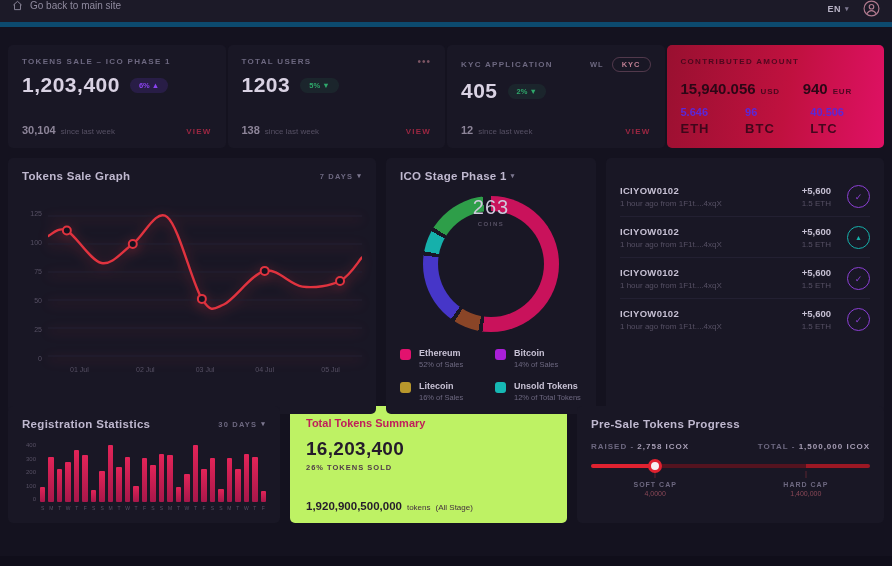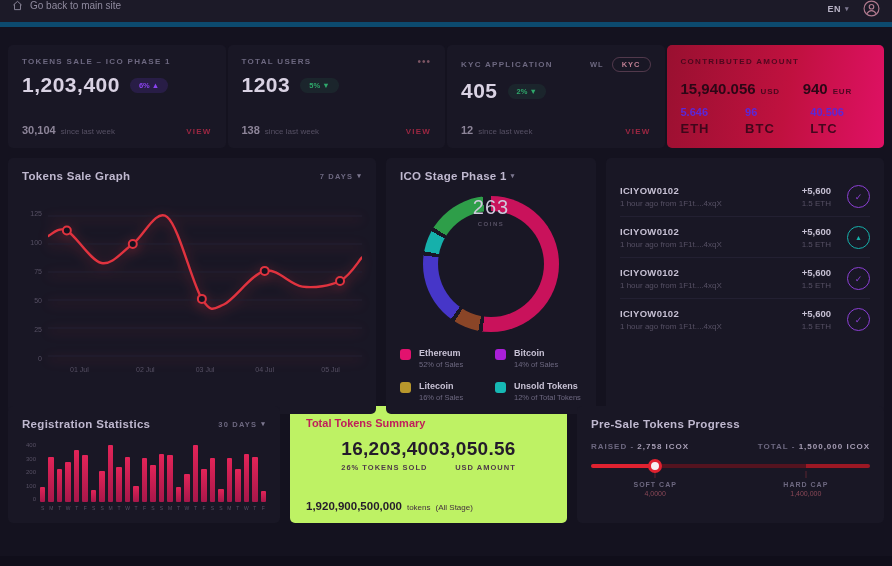--- a/index.html
+++ b/index.html
@@ -88,21 +88,21 @@
   .bar-wrap{display:flex;margin-top:12px;}
   .bar-y{width:18px;display:flex;flex-direction:column;justify-content:space-between;height:60px;
          font-size:6px;color:#565064;text-align:right;padding-right:4px;box-sizing:border-box;}
   .bars{flex:1;display:flex;align-items:flex-end;gap:3px;height:60px;}
   .bars div{flex:1;border-radius:1px;background:linear-gradient(to top,#a8174a,#e22458);}
   .bar-x{display:flex;gap:3px;margin-left:18px;margin-top:3px;}
   .bar-x span{flex:1;text-align:center;font-size:5px;color:#565064;}
   
   .summary{background:#bef264;border-radius:5px;padding:11px 16px;box-sizing:border-box;display:flex;flex-direction:column;}
   .summary-title{font-size:11px;font-weight:bold;color:#c01e5a;}
-  .sum-main{display:flex;justify-content:center;margin-top:9px;}
+  .sum-main{display:flex;justify-content:space-between;margin-top:9px;}
   .sum-big{font-size:19px;font-weight:bold;color:#241b2b;letter-spacing:.3px;}
   .sum-sub{font-size:7.5px;font-weight:bold;letter-spacing:1px;color:#4f3a49;margin-top:3px;}
   .sum-col.right{text-align:right;}
   .sum-foot{margin-top:auto;display:flex;align-items:baseline;gap:5px;}
   .sum-total{font-size:11.5px;font-weight:bold;color:#241b2b;}
   .sum-note{font-size:8px;color:#43303e;}
   
   .presale-labels{display:flex;justify-content:space-between;margin-top:12px;font-size:8px;font-weight:bold;letter-spacing:1px;}
   .pl-key{color:#6d6880;}
   .pl-val{color:#a79eb5;}
@@ -454,24 +454,20 @@
           </div>
       </div>
 
       <div class="summary">
         <div class="summary-title">Total Tokens Summary</div>
         <div class="sum-main">
           <div class="sum-col">
             <div class="sum-big">16,203,400</div>
             <div class="sum-sub">26% TOKENS SOLD</div>
           </div>
-          <div class="sum-col right">
-            <div class="sum-big">3,050.56</div>
-            <div class="sum-sub">USD AMOUNT</div>
-          </div>
         </div>
         <div class="sum-foot">
           <span class="sum-total">1,920,900,500,000</span>
           <span class="sum-note">tokens</span>
           <span class="sum-note">(All Stage)</span>
         </div>
       </div>
 
       <div class="panel">
         <div class="panel-title">Pre-Sale Tokens Progress</div>

